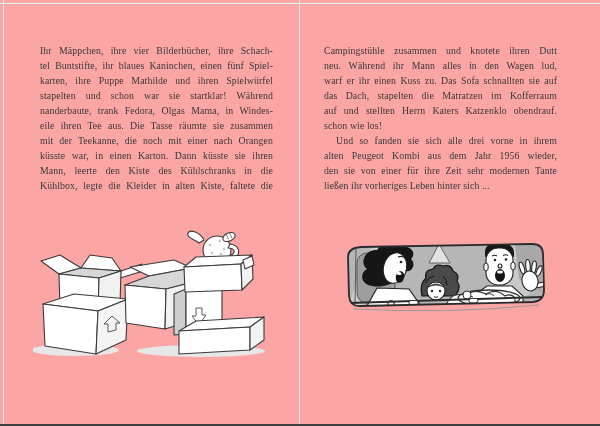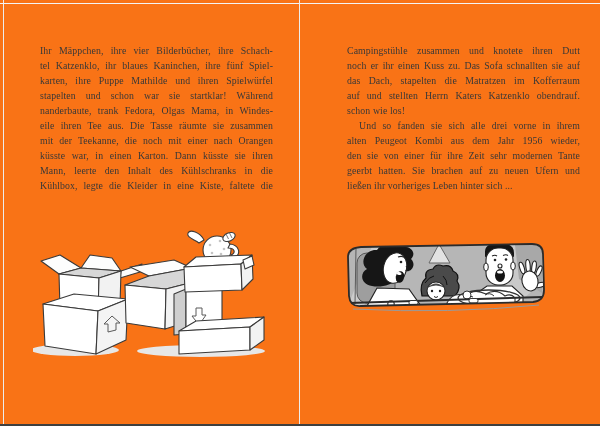--- a/index.html
+++ b/index.html
@@ -2,33 +2,33 @@
 <html><head>
 <meta charset="utf-8">
 <style>
   html,body{margin:0;padding:0;}
   body{
     width:600px;height:426px;overflow:hidden;
     background:#ffffff;
     font-family:"Liberation Serif","DejaVu Serif",serif;
     position:relative;
   }
-  .scan{position:absolute;inset:0;background:#f97316;}
+  .scan{position:absolute;inset:0;background:#fca5a5;}
   .edge-left{position:absolute;left:3px;top:0;bottom:0;width:1px;background:#ededed;}
   .edge-top{position:absolute;left:0;top:3px;right:0;height:1px;background:#f4f4f4;}
   .gutter{position:absolute;left:299px;top:0;bottom:2px;width:1px;background:#ececec;}
   .bottom-edge{position:absolute;left:0;right:0;bottom:0;height:2px;background:#3f3f3f;}
 
   .textblock{
     position:absolute;top:43px;width:233px;height:182px;overflow:hidden;
     font-size:9.8px;line-height:15px;color:#383838;
     letter-spacing:0.1px;
   }
   .textblock.left{left:40px;}
-  .textblock.right{left:347px;}
+  .textblock.right{left:324px;}
   .tline{
     height:15px;white-space:nowrap;
     text-align:justify;text-align-last:justify;
   }
   .tline.pend{text-align-last:left;}
   .tline.indent{text-indent:12px;}
 
   .illus{position:absolute;display:block;}
   .illus-left{left:33px;top:228px;width:242px;height:132px;}
   .illus-right{left:339px;top:241px;width:222px;height:76px;}
@@ -37,29 +37,29 @@
 <body>
 
 <div class="scan">
   <div class="edge-left"></div>
   <div class="edge-top"></div>
   <div class="gutter"></div>
 
   <div>
     <div class="textblock left">
         <div class="tline">Ihr Mäppchen, ihre vier Bilderbücher, ihre Schach-</div>
-        <div class="tline">tel Katzenklo, ihr blaues Kaninchen, ihre fünf Spiel-</div>
+        <div class="tline">tel Buntstifte, ihr blaues Kaninchen, einen fünf Spiel-</div>
         <div class="tline">karten, ihre Puppe Mathilde und ihren Spielwürfel</div>
         <div class="tline">stapelten und schon war sie startklar! Während</div>
         <div class="tline">nanderbaute, trank Fedora, Olgas Mama, in Windes-</div>
         <div class="tline">eile ihren Tee aus. Die Tasse räumte sie zusammen</div>
         <div class="tline">mit der Teekanne, die noch mit einer nach Orangen</div>
         <div class="tline">küsste war, in einen Karton. Dann küsste sie ihren</div>
-        <div class="tline">Mann, leerte den Inhalt des Kühlschranks in die</div>
-        <div class="tline">Kühlbox, legte die Kleider in eine Kiste, faltete die</div>
+        <div class="tline">Mann, leerte den Kiste des Kühlschranks in die</div>
+        <div class="tline">Kühlbox, legte die Kleider in alten Kiste, faltete die</div>
       </div>
 
     <svg class="illus illus-left" viewBox="0 0 242 132" xmlns="http://www.w3.org/2000/svg">
       <g stroke="#3a3a3a" stroke-width="1.1" stroke-linejoin="round" fill="none">
         <ellipse cx="42" cy="122" rx="44" ry="6" fill="#e7e7e7" stroke="none"></ellipse>
         <ellipse cx="168" cy="123" rx="64" ry="6" fill="#e7e7e7" stroke="none"></ellipse>
 
         <g>
           <path d="M26,46 L8,33 L27,27 L48,40 Z" fill="#fdfdfd"></path>
           <path d="M48,40 L57,27 L79,30 L88,43 Z" fill="#fdfdfd"></path>
@@ -108,28 +108,28 @@
           <path d="M146,103 L217,99 L217,122 L146,126 Z" fill="#ffffff"></path>
           <path d="M217,99 L231,89 L231,112 L217,122 Z" fill="#f2f2f2"></path>
         </g>
       </g>
     </svg>
   </div>
 
   <div>
     <div class="textblock right">
         <div class="tline">Campingstühle zusammen und knotete ihren Dutt</div>
-        <div class="tline">noch er ihr einen Kuss zu. Das Sofa schnallten sie auf</div>
+        <div class="tline">neu. Während ihr Mann alles in den Wagen lud,</div>
+        <div class="tline">warf er ihr einen Kuss zu. Das Sofa schnallten sie auf</div>
         <div class="tline">das Dach, stapelten die Matratzen im Kofferraum</div>
         <div class="tline">auf und stellten Herrn Katers Katzenklo obendrauf.</div>
         <div class="tline pend">schon wie los!</div>
         <div class="tline indent">Und so fanden sie sich alle drei vorne in ihrem</div>
         <div class="tline">alten Peugeot Kombi aus dem Jahr 1956 wieder,</div>
         <div class="tline">den sie von einer für ihre Zeit sehr modernen Tante</div>
-        <div class="tline">geerbt hatten. Sie brachen auf zu neuen Ufern und</div>
         <div class="tline pend">ließen ihr vorheriges Leben hinter sich ...</div>
       </div>
 
     <svg class="illus illus-right" viewBox="0 0 222 76" xmlns="http://www.w3.org/2000/svg">
       <defs>
         <clipPath id="ws">
           <path d="M22,6 L193,3 Q204,3 204,13 L205,49 Q205,60 194,61 L22,65 Q11,66 10,55 L9,16 Q9,7 22,6 Z"></path>
         </clipPath>
       </defs>
 

